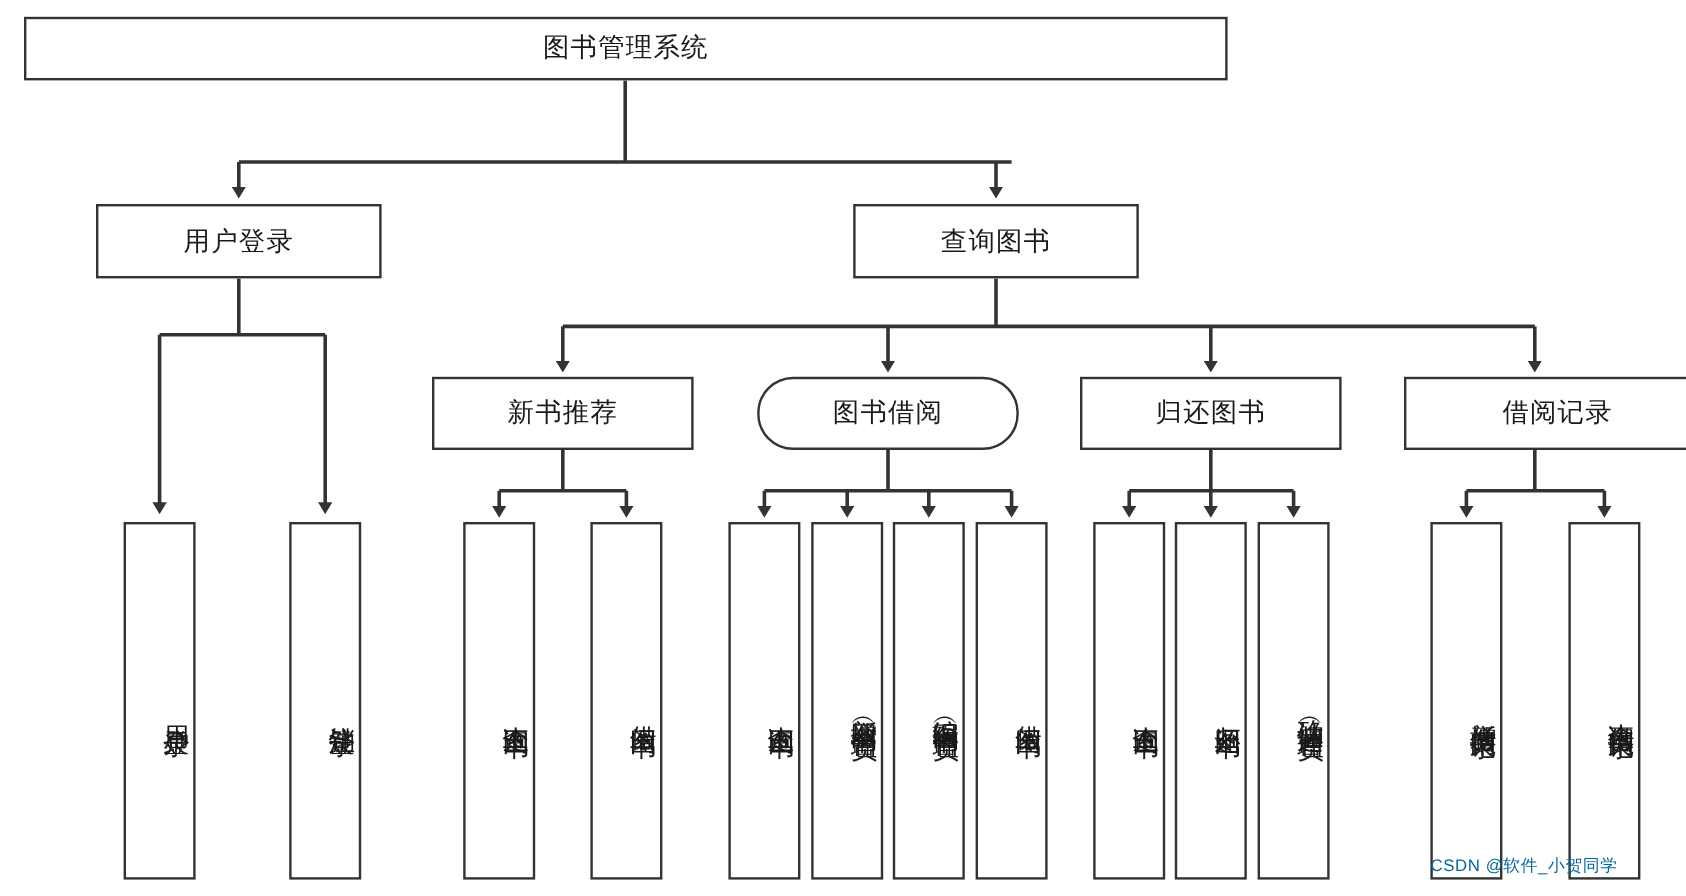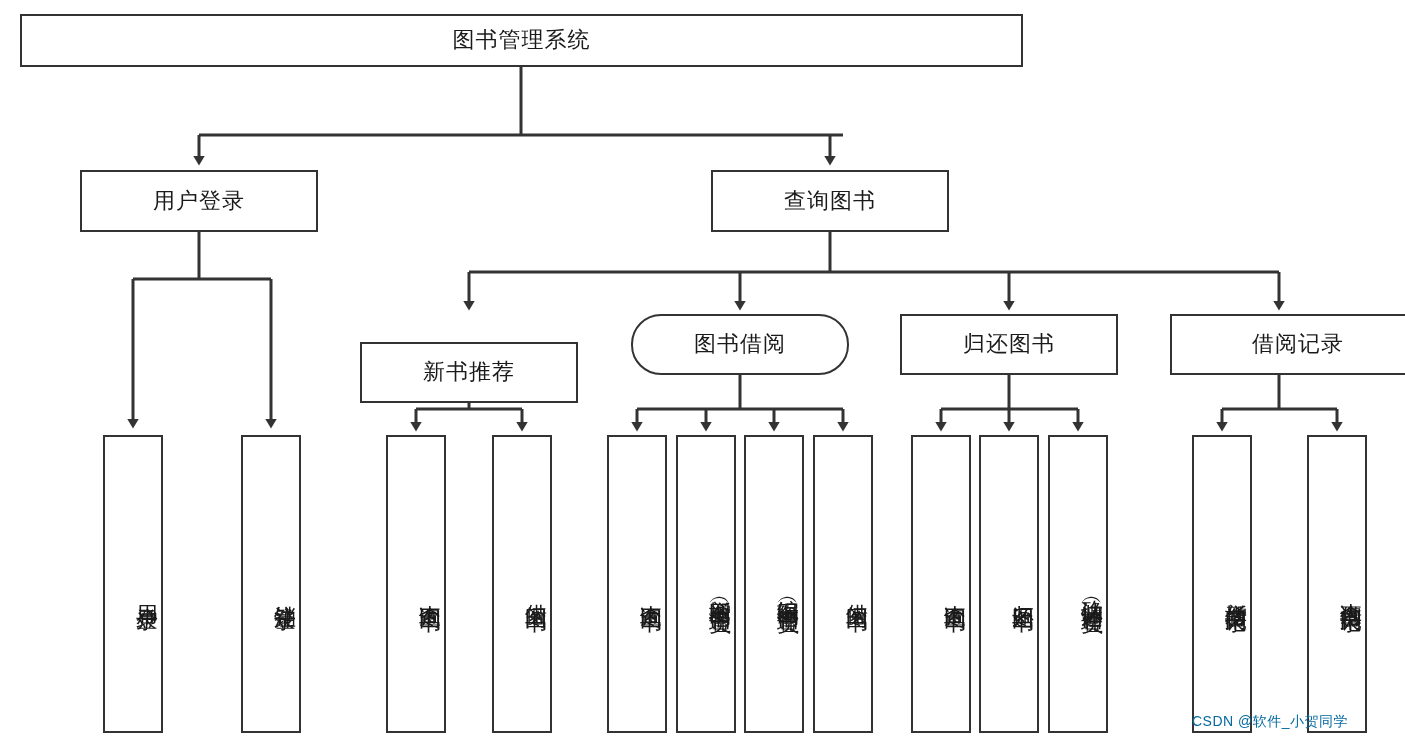--- a/index.html
+++ b/index.html
@@ -124,21 +124,21 @@
     <span>图书管理系统</span>
   </div>
 
   <div class="node horiz" style="left:80px; top:170px; width:238px; height:62px;">
     <span>用户登录</span>
   </div>
   <div class="node horiz" style="left:711px; top:170px; width:238px; height:62px;">
     <span>查询图书</span>
   </div>
 
-  <div class="node horiz" style="left:360px; top:314px; width:218px; height:61px;margin-top:28px;">
+  <div class="node horiz" style="left:360px; top:314px; width:218px; height:61px;">
     <span>新书推荐</span>
   </div>
   <div class="node horiz" style="left:631px; top:314px; width:218px; height:61px;border-radius:30px;">
     <span>图书借阅</span>
   </div>
   <div class="node horiz" style="left:900px; top:314px; width:218px; height:61px;">
     <span>归还图书</span>
   </div>
   <div class="node horiz" style="left:1170px; top:314px; width:256px; height:61px;">
     <span>借阅记录</span>

